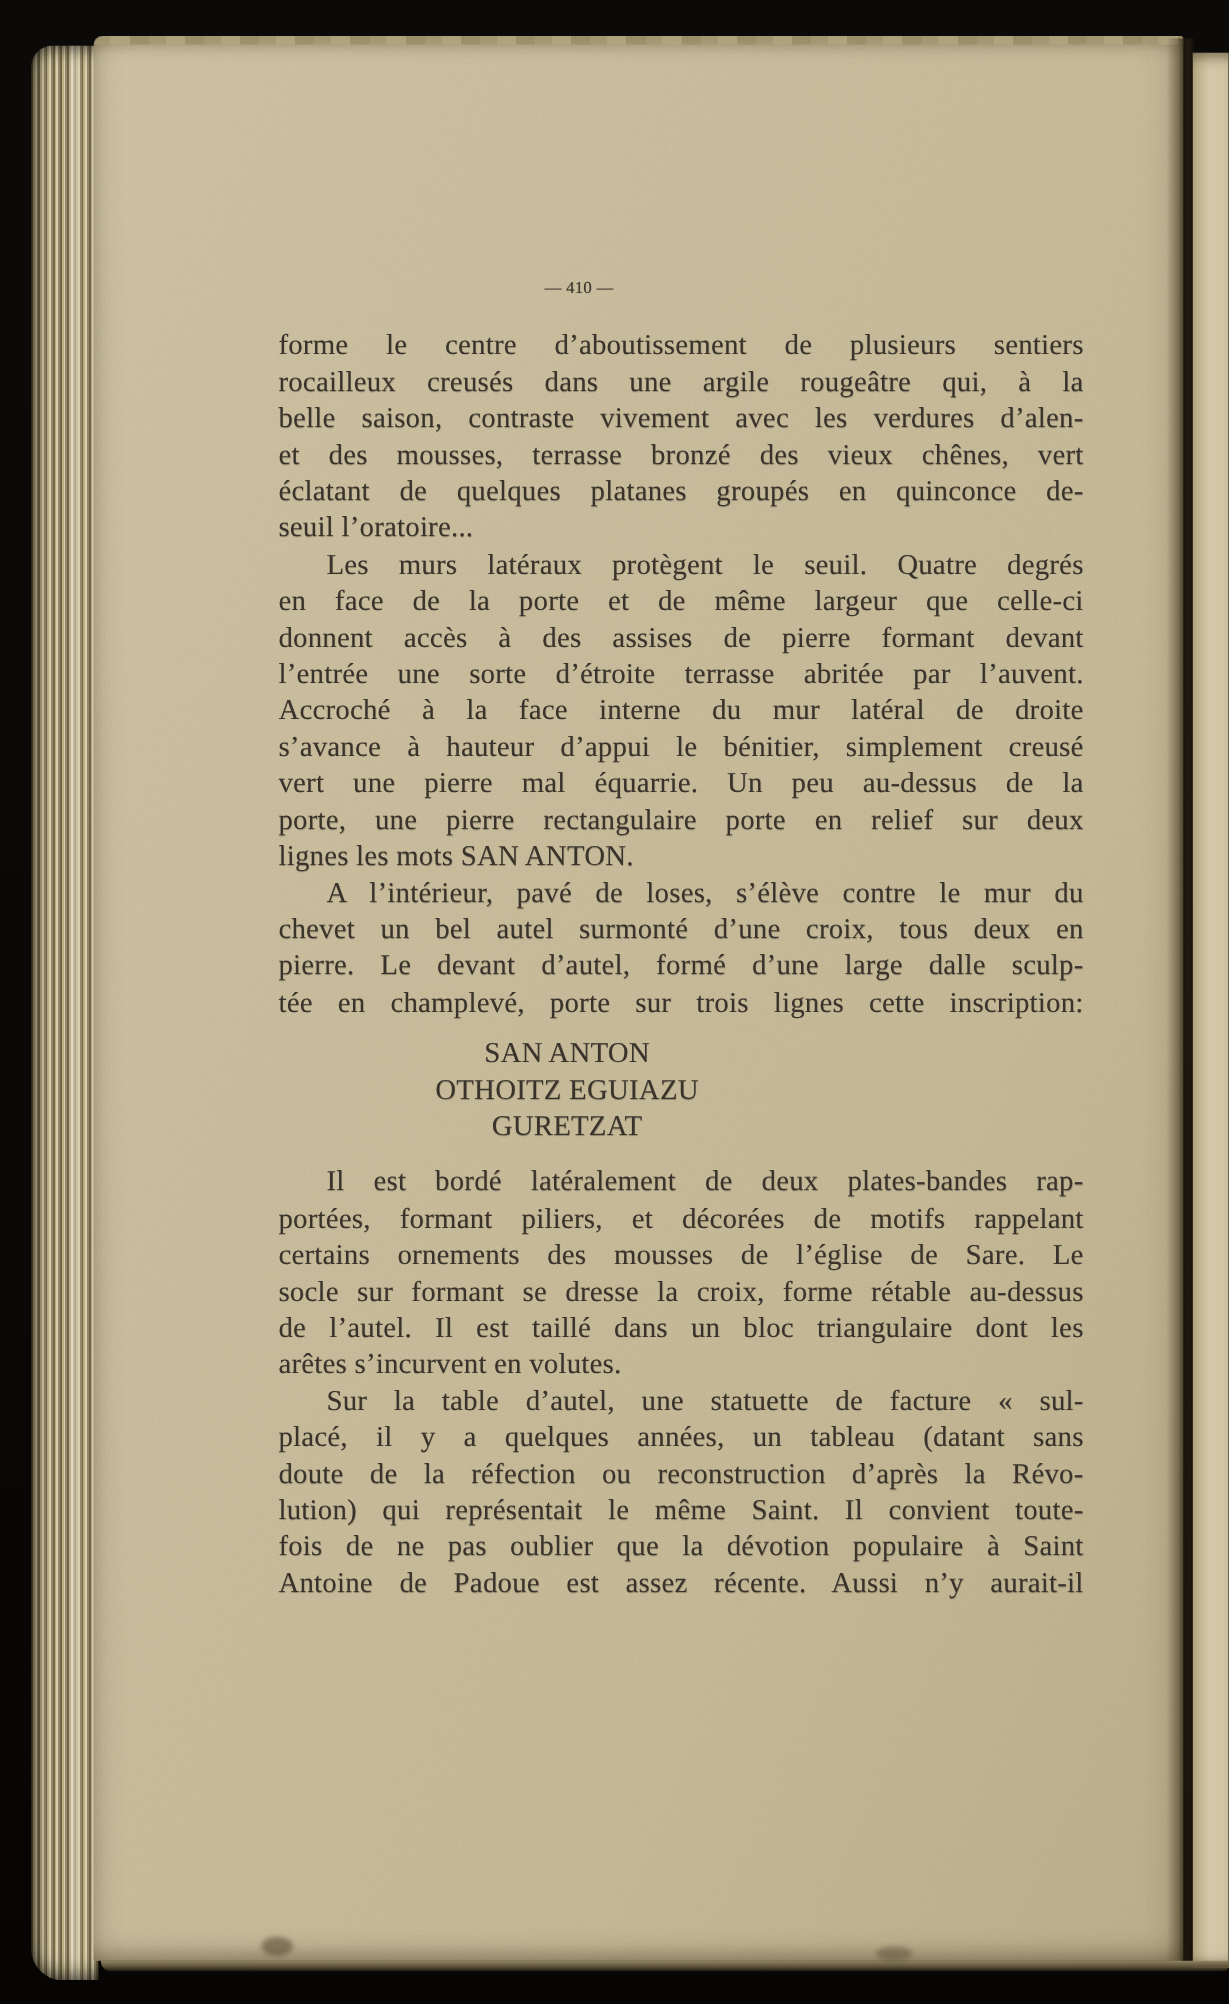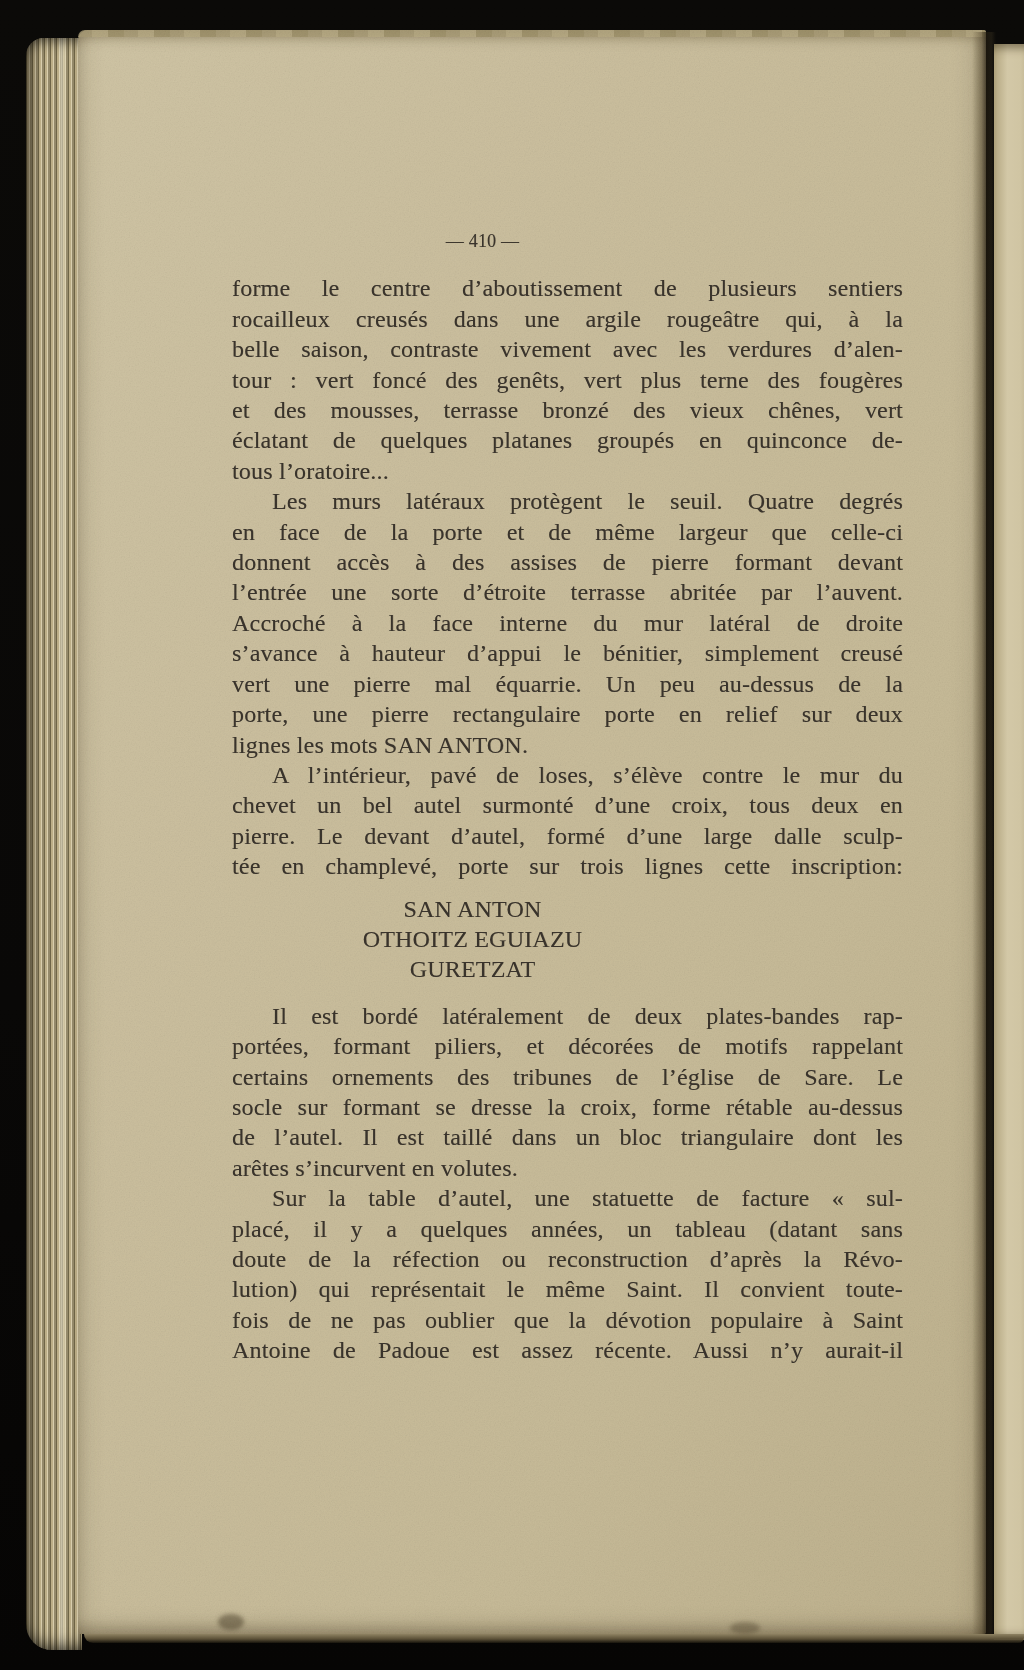--- a/index.html
+++ b/index.html
@@ -61,21 +61,21 @@
   .smudge.s2{left:730px;top:1622px;width:30px;height:12px;background:rgba(60,48,28,.35);}
   
   .texture{position:absolute;left:0;top:0;pointer-events:none;mix-blend-mode:multiply;opacity:.16;}
   
   .content{
     position:absolute;left:154px;top:196px;width:671px;
     color:#3a342c;font-size:24px;line-height:30.4px;letter-spacing:.2px;
     text-shadow:.3px .3px .6px rgba(48,42,34,.35);
   }
   .page-number{
-    text-align:center;padding-right:170px;font-size:18px;margin-bottom:17px;
+    text-align:center;padding-right:170px;font-size:14px;margin-bottom:17px;
   }
   .line{text-align:justify;text-align-last:justify;-moz-text-align-last:justify;white-space:normal;}
   .line.last{text-align-last:left;-moz-text-align-last:left;}
   .line.indent{text-indent:40px;}
   .block.inscription{margin-top:12px;margin-bottom:16px;padding-right:190px;}
   .block.inscription .line{text-align:center;text-align-last:center;-moz-text-align-last:center;}
 </style>
 </head>
 <body>
 
@@ -83,24 +83,23 @@
   <div class="stack"></div>
 
   <div class="page-main">
     <div class="content">
       <div class="page-number">— 410 —</div>
       <div>
           <div class="block para">
             <div class="line">forme le centre d’aboutissement de plusieurs sentiers</div>
             <div class="line">rocailleux creusés dans une argile rougeâtre qui, à la</div>
             <div class="line">belle saison, contraste vivement avec les verdures d’alen-</div>
-            <div class="line">tour : vert foncé des genêts, vert plus terne des fougères</div>
             <div class="line">et des mousses, terrasse bronzé des vieux chênes, vert</div>
             <div class="line">éclatant de quelques platanes groupés en quinconce de-</div>
-            <div class="line last">tous l’oratoire...</div>
+            <div class="line last">seuil l’oratoire...</div>
           </div>
           <div class="block para">
             <div class="line indent">Les murs latéraux protègent le seuil. Quatre degrés</div>
             <div class="line">en face de la porte et de même largeur que celle-ci</div>
             <div class="line">donnent accès à des assises de pierre formant devant</div>
             <div class="line">l’entrée une sorte d’étroite terrasse abritée par l’auvent.</div>
             <div class="line">Accroché à la face interne du mur latéral de droite</div>
             <div class="line">s’avance à hauteur d’appui le bénitier, simplement creusé</div>
             <div class="line">vert une pierre mal équarrie. Un peu au-dessus de la</div>
             <div class="line">porte, une pierre rectangulaire porte en relief sur deux</div>
@@ -113,21 +112,21 @@
             <div class="line">tée en champlevé, porte sur trois lignes cette inscription:</div>
           </div>
           <div class="block inscription">
             <div class="line">SAN ANTON</div>
             <div class="line">OTHOITZ EGUIAZU</div>
             <div class="line">GURETZAT</div>
           </div>
           <div class="block para">
             <div class="line indent">Il est bordé latéralement de deux plates-bandes rap-</div>
             <div class="line">portées, formant piliers, et décorées de motifs rappelant</div>
-            <div class="line">certains ornements des tribunes de l’église de Sare. Le</div>
+            <div class="line">certains ornements des mousses de l’église de Sare. Le</div>
             <div class="line">socle sur formant se dresse la croix, forme rétable au-dessus</div>
             <div class="line">de l’autel. Il est taillé dans un bloc triangulaire dont les</div>
             <div class="line last">arêtes s’incurvent en volutes.</div>
           </div>
           <div class="block para">
             <div class="line indent">Sur la table d’autel, une statuette de facture « sul-</div>
             <div class="line">placé, il y a quelques années, un tableau (datant sans</div>
             <div class="line">doute de la réfection ou reconstruction d’après la Révo-</div>
             <div class="line">lution) qui représentait le même Saint. Il convient toute-</div>
             <div class="line">fois de ne pas oublier que la dévotion populaire à Saint</div>

